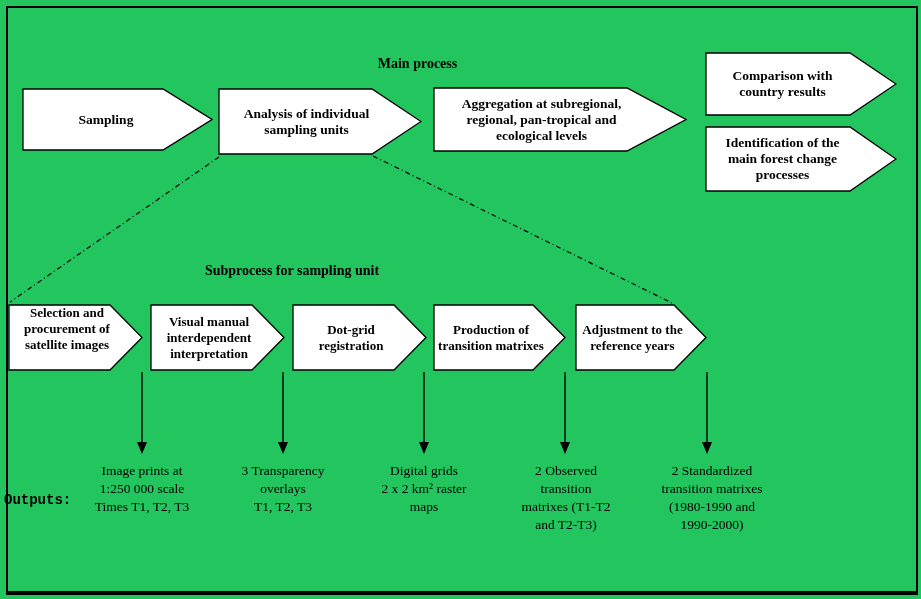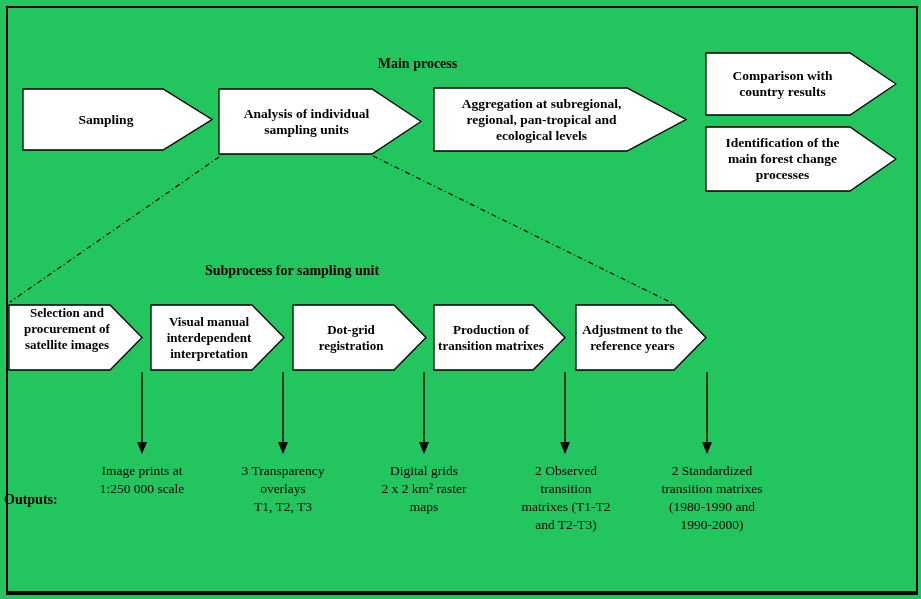--- a/index.html
+++ b/index.html
@@ -158,25 +158,26 @@
     </svg>
   <svg class="varrow" style="left:559px; top:372px;">
       <line x1="6" y1="0" x2="6" y2="71" stroke="#000" stroke-width="1.4"></line>
       <polygon points="1,70 11,70 6,82" fill="#000"></polygon>
     </svg>
   <svg class="varrow" style="left:701px; top:372px;">
       <line x1="6" y1="0" x2="6" y2="71" stroke="#000" stroke-width="1.4"></line>
       <polygon points="1,70 11,70 6,82" fill="#000"></polygon>
     </svg>
 
-  <div class="outputs-label" style="left:4px; top:492px;">Outputs:</div>
+  <div class="outputs-label" style="left:4px; top:492px;font-family:Liberation Mono, monospace;">Outputs:</div>
 
   <div class="out-block" style="left:57px; top:462px; width:170px;">
     <div>Image prints at</div>
     <div>1:250 000 scale</div>
+    <div>Times T1, T2, T3</div>
   </div>
 
   <div class="out-block" style="left:198px; top:462px; width:170px;">
     <div>3 Transparency</div>
     <div>overlays</div>
     <div>T1, T2, T3</div>
   </div>
 
   <div class="out-block" style="left:339px; top:462px; width:170px;">
     <div>Digital grids</div>

